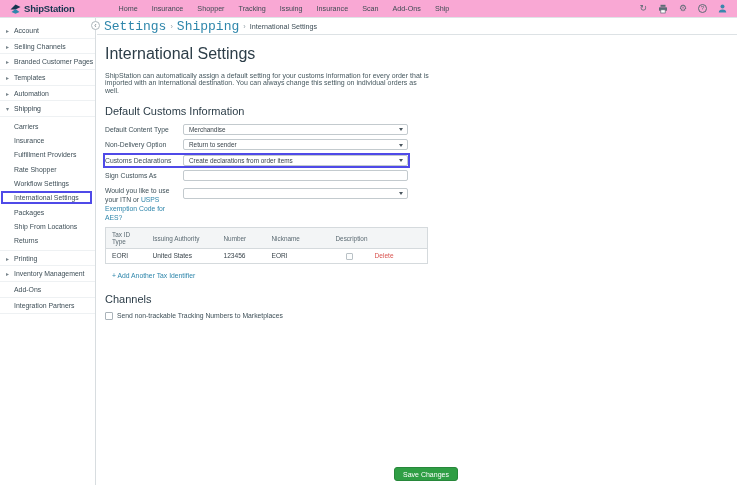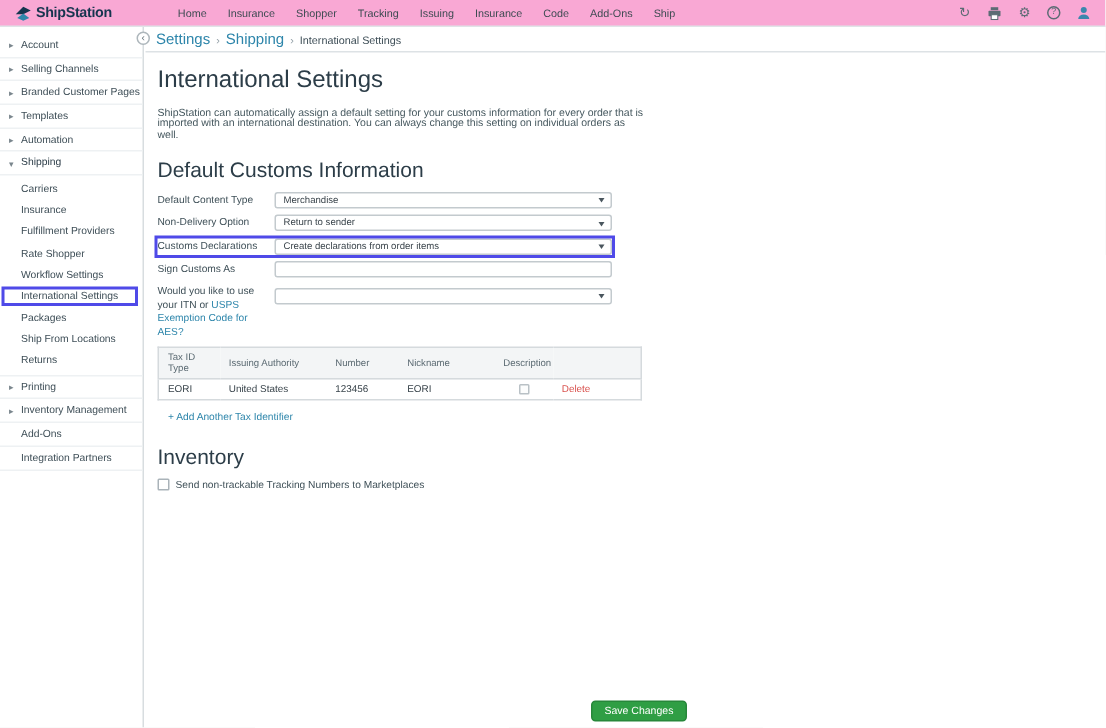--- a/index.html
+++ b/index.html
@@ -31,29 +31,29 @@
   .side-sub.selected::after { content:""; position:absolute; top:0.5px; bottom:0.5px; left:1px; right:3px;
               border:2px solid #4f4ae8; pointer-events:none; }
 
   
   .main { position:absolute; top:18px; left:97px; right:0; bottom:0; background:#fff; }
   .crumb-bar { position:relative; height:17px; border-bottom:1px solid #dde2e5;
                display:flex; align-items:center; padding-left:7px; gap:4px; }
   .collapse-toggle { position:absolute; left:-6px; top:3px; width:9px; height:9px;
                border:1px solid #aeb7bc; border-radius:50%; background:#fff; color:#6d7a81;
                font-size:7px; line-height:7px; text-align:center; cursor:pointer; z-index:6; }
-  .crumb-link { font-size:10px; color:#2e86ab; text-decoration:none; cursor:pointer; }
+  .crumb-link { font-size:13px; color:#2e86ab; text-decoration:none; cursor:pointer;font-family:Liberation Mono, monospace; }
   .crumb-sep { font-size:7.2px; color:#93a0a7; }
   .crumb-current { font-size:7.2px; color:#3e4e57; }
 
   .content { padding:7px 0 0 8px; }
   .page-title { font-size:16px; font-weight:400; color:#2c3d48; margin:3px 0 9px 0; }
   .intro { font-size:7px; color:#46585f; }
   .intro div { line-height:7.3px; }
-  .section-heading { font-size:14px; font-weight:400; color:#2c3d48; margin-top:11px; margin-bottom:7px; }
+  .section-heading { font-size:11px; font-weight:400; color:#2c3d48; margin-top:11px; margin-bottom:7px; }
 
   .form-row { display:flex; align-items:center; margin-bottom:4.5px; width:303px; position:relative; }
   .form-row.align-top { align-items:flex-start; }
   .form-row.align-top .select { margin-top:2px; }
   .f-label { width:78px; font-size:6.8px; color:#3f5058; flex-shrink:0; padding-right:5px; line-height:1.35; }
   .inline-link { color:#2e86ab; cursor:pointer; }
   .select { width:225px; height:11px; border:1px solid #c3cace; border-radius:2px; background:#fff;
             display:flex; align-items:center; padding:0 5px; position:relative; cursor:pointer; flex-shrink:0; }
   .select-value { font-size:6.4px; color:#3a444b; white-space:nowrap; }
   .caret { position:absolute; right:4px; top:3.5px; width:0; height:0;
@@ -97,21 +97,21 @@
       </svg>
       <span class="brand-name">ShipStation</span>
     </div>
     <nav class="nav-items">
       <a class="nav-link">Home</a>
       <a class="nav-link">Insurance</a>
       <a class="nav-link">Shopper</a>
       <a class="nav-link">Tracking</a>
       <a class="nav-link">Issuing</a>
       <a class="nav-link">Insurance</a>
-      <a class="nav-link">Code</a>
+      <a class="nav-link">Scan</a>
       <a class="nav-link">Add-Ons</a>
       <a class="nav-link">Ship</a>
     </nav>
     <div class="nav-icons">
       <span class="nav-icon">↻</span>
       <svg width="10" height="10" viewBox="0 0 10 10">
         <rect x="2.5" y="0.8" width="5" height="2" fill="#5c6b74"></rect>
         <rect x="1" y="3.2" width="8" height="3.6" rx="0.5" fill="#5c6b74"></rect>
         <rect x="2.8" y="5.8" width="4.4" height="3.2" fill="#ffffff" stroke="#5c6b74" stroke-width="0.7"></rect>
       </svg>
@@ -286,21 +286,21 @@
             </td>
             <td>
               <a class="delete-link">Delete</a>
             </td>
           </tr>
         </tbody>
       </table>
 
       <a class="add-link">+ Add Another Tax Identifier</a>
 
-      <h2 class="section-heading">Inventory</h2>
+      <h2 class="section-heading">Channels</h2>
 
       <label class="check-row">
         <span class="checkbox"></span>
         <span>Send non-trackable Tracking Numbers to Marketplaces</span>
       </label>
     </div>
 
     <button class="save-btn">Save Changes</button>
   </main>
 

